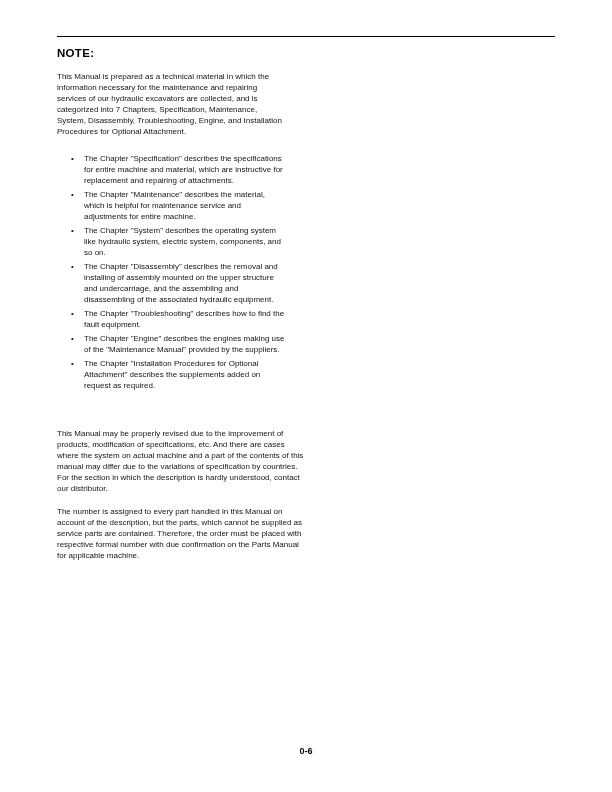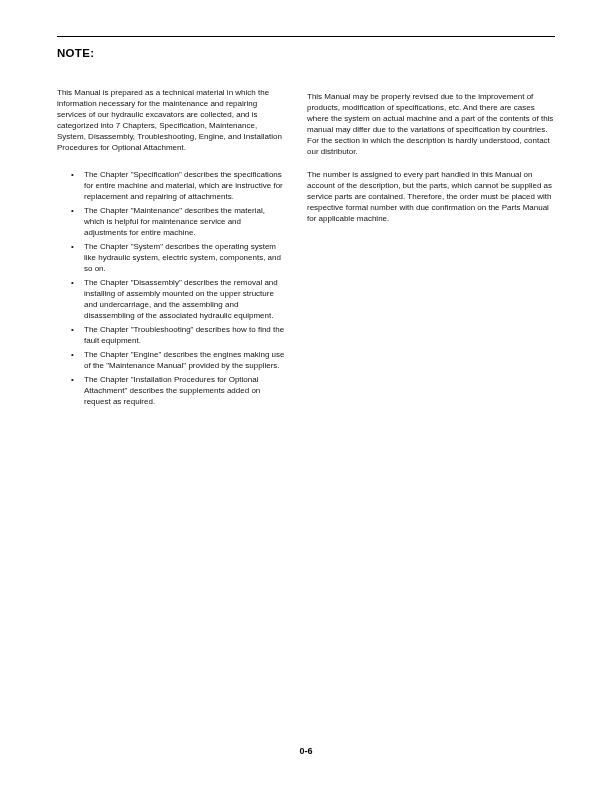--- a/index.html
+++ b/index.html
@@ -20,35 +20,36 @@
   }
   .top-rule {
     height: 0;
     border-top: 1.6px solid #000000;
     margin: 0 0 10px 0;
   }
   .note-heading {
     font-size: 11.5px;
     font-weight: bold;
     letter-spacing: 0.3px;
-    margin: 0 0 28px 0;
+    margin: 0 0 12px 0;
     color: #000000;
   }
   .columns {
     display: flex;
     gap: 22px;
   }
   .col-left { width: 228px; }
   .col-right { width: 248px; }
   .body-text {
     font-size: 8px;
     line-height: 11px;
+    flex-direction: column;
   }
   .intro { margin: 0 0 16px 0; }
-  .para { margin: 4px 0 12px 0; }
+  .para { margin: 12px 0 12px 0; }
   .bullet-list { margin: 0; }
   .bullet-item {
     display: flex;
     margin: 0 0 3px 0;
   }
   .bullet-marker {
     flex: 0 0 13px;
     padding-left: 14px;
     box-sizing: content-box;
   }

